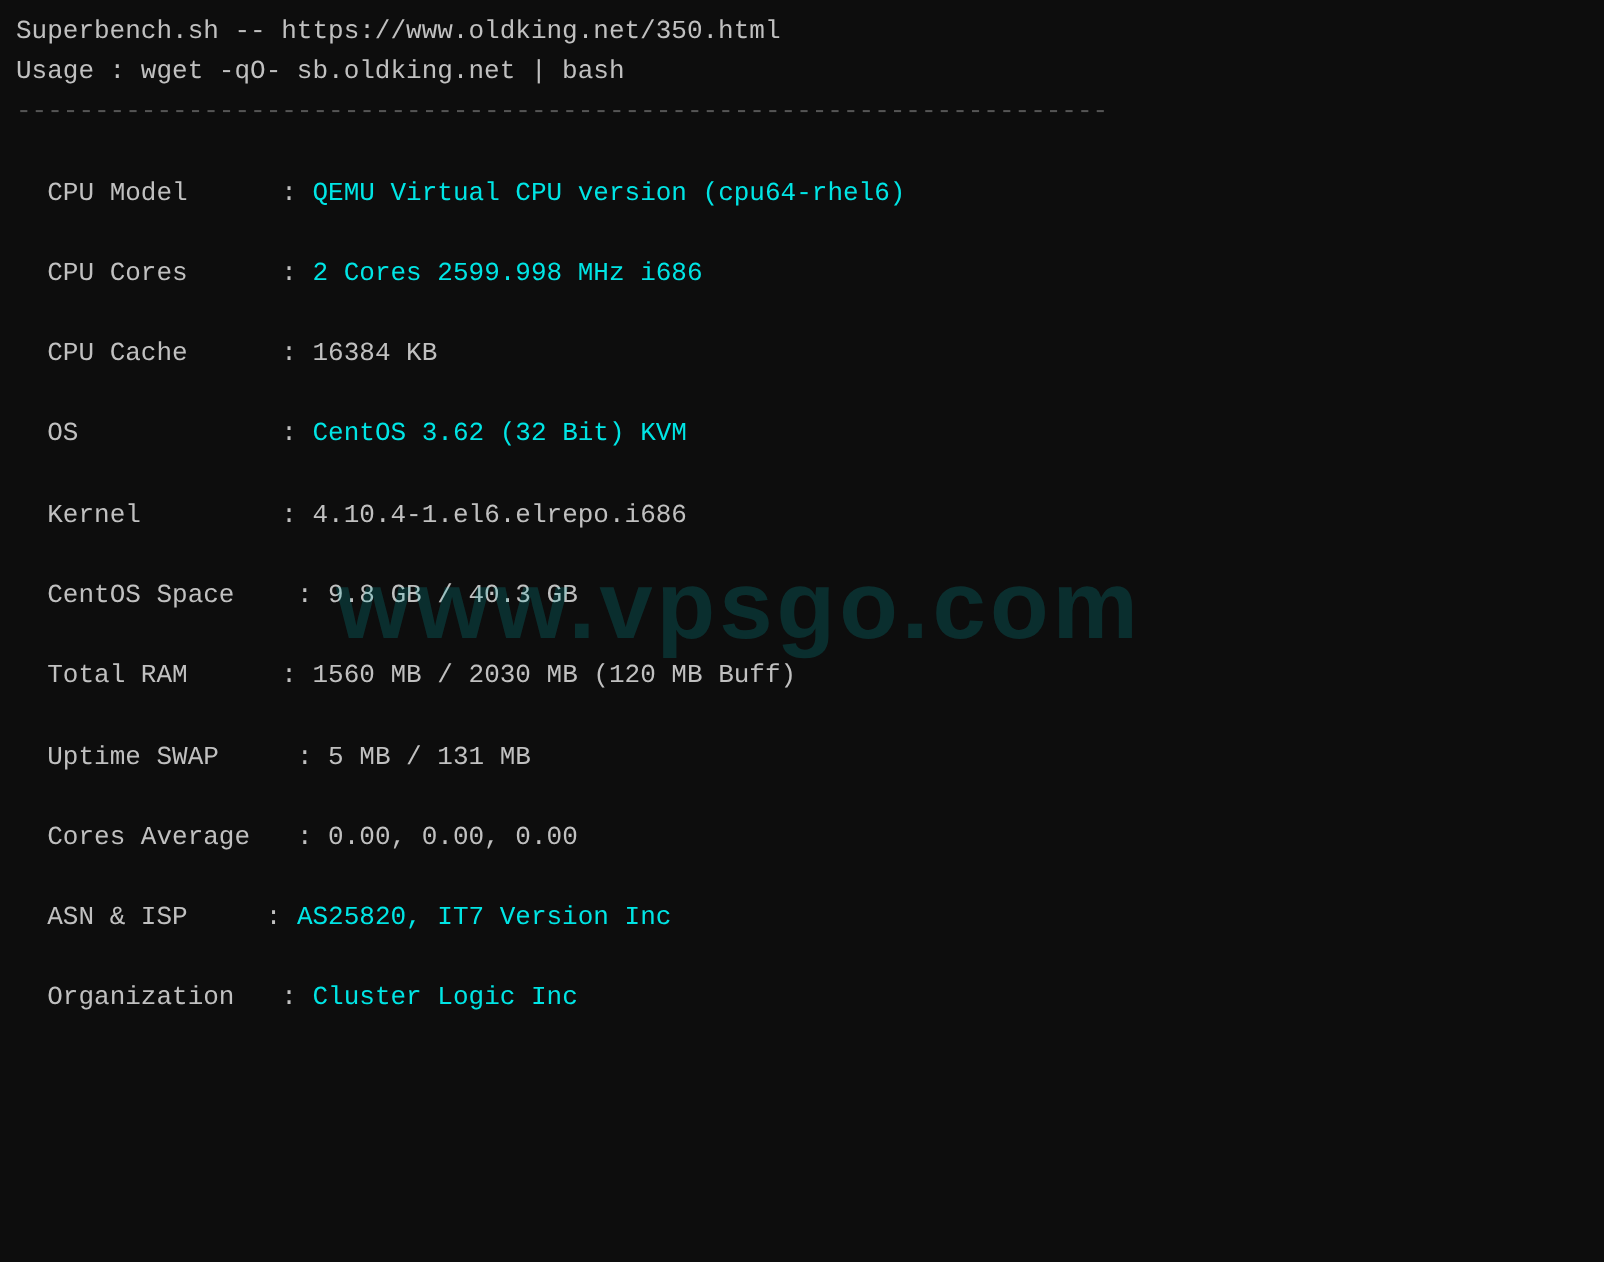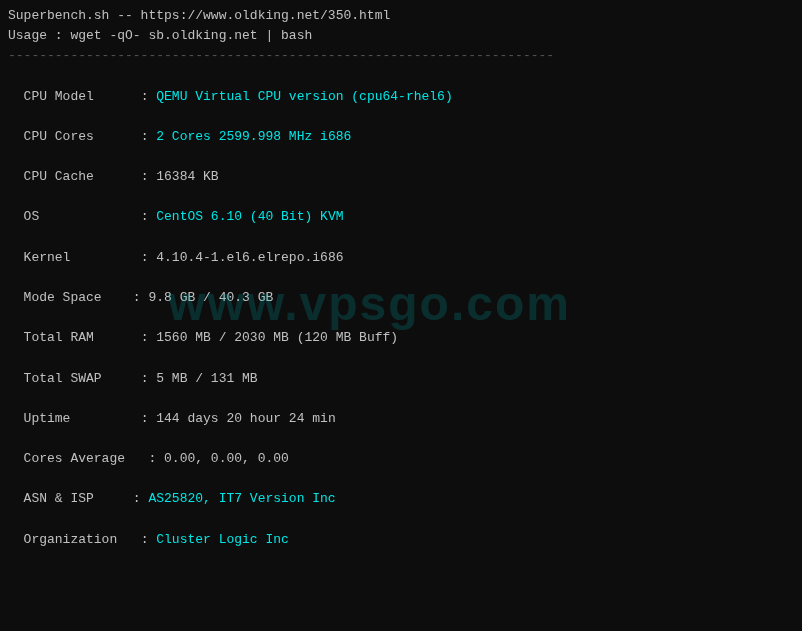--- a/index.html
+++ b/index.html
@@ -43,36 +43,33 @@
 <div class="line">
   <span>CPU Model      </span><span class="gray">: </span><span class="cyan">QEMU Virtual CPU version (cpu64-rhel6)</span>
 </div>
 <div class="line">
   <span>CPU Cores      </span><span class="gray">: </span><span class="cyan">2 Cores 2599.998 MHz i686</span>
 </div>
 <div class="line">
   <span>CPU Cache      </span><span class="gray">: </span><span>16384 KB</span>
 </div>
 <div class="line">
-  <span>OS             </span><span class="gray">: </span><span class="cyan">CentOS 6.10 (40 Bit) KVM</span>
+  <span>OS             </span><span class="gray">: </span><span class="cyan">CentOS 3.62 (32 Bit) KVM</span>
 </div>
 <div class="line">
   <span>Kernel         </span><span class="gray">: </span><span>4.10.4-1.el6.elrepo.i686</span>
 </div>
 <div class="line">
-  <span>Mode Space    </span><span class="gray">: </span><span>9.8 GB / 40.3 GB</span>
+  <span>CentOS Space    </span><span class="gray">: </span><span>9.8 GB / 40.3 GB</span>
 </div>
 <div class="line">
   <span>Total RAM      </span><span class="gray">: </span><span>1560 MB / 2030 MB (120 MB Buff)</span>
 </div>
 <div class="line">
-  <span>Total SWAP     </span><span class="gray">: </span><span>5 MB / 131 MB</span>
-</div>
-<div class="line">
-  <span>Uptime         </span><span class="gray">: </span><span>144 days 20 hour 24 min</span>
+  <span>Uptime SWAP     </span><span class="gray">: </span><span>5 MB / 131 MB</span>
 </div>
 <div class="line">
   <span>Cores Average   </span><span class="gray">: </span><span>0.00, 0.00, 0.00</span>
 </div>
 <div class="line">
   <span>ASN &amp; ISP     </span><span class="gray">: </span><span class="cyan">AS25820, IT7 Version Inc</span>
 </div>
 <div class="line">
   <span>Organization   </span><span class="gray">: </span><span class="cyan">Cluster Logic Inc</span>
 </div>

